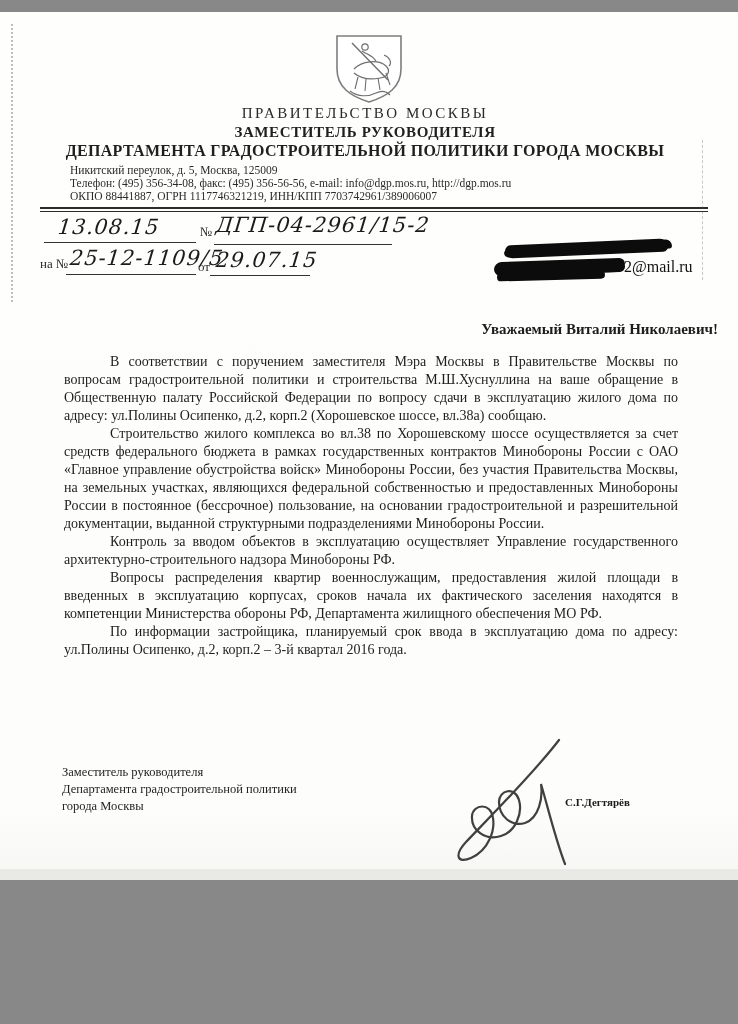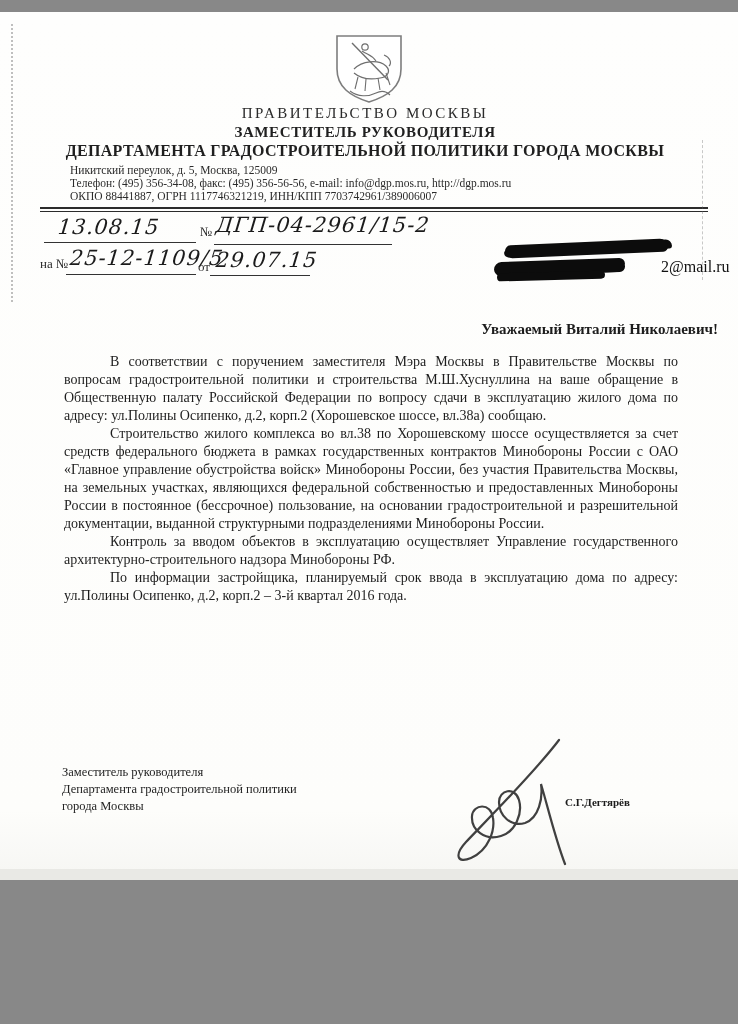--- a/index.html
+++ b/index.html
@@ -45,21 +45,21 @@
   .date2{left:216px;top:236px;}
   .u4{left:210px;top:263px;width:100px;}
   
   .redaction-bar{position:absolute;background:#0c0c0c;}
   .rb1{left:505px;top:230px;width:163px;height:13px;transform:rotate(-2.5deg);
     border-radius:7px 10px 6px 9px;box-shadow:-4px 2px 0 -3px #0c0c0c,6px -1px 0 -2px #0c0c0c;}
   .rb2{left:494px;top:248px;width:131px;height:14px;transform:rotate(-2deg);
     border-radius:8px 6px 9px 7px;box-shadow:3px 3px 0 -3px #0c0c0c;}
   .rb3{left:497px;top:260px;width:108px;height:8px;transform:rotate(-1.5deg);
     border-radius:5px;}
-  .email-suffix{position:absolute;left:661px;top:246px;font-size:16px;color:#111;}
+  .email-suffix{position:absolute;left:624px;top:246px;font-size:16px;color:#111;}
   
   .salutation{position:absolute;left:0;right:20px;top:309px;text-align:right;
     font-size:15px;font-weight:bold;color:#1c1c1c;}
   .body-text{position:absolute;left:64px;top:341px;width:614px;
     font-size:14px;line-height:18px;text-align:justify;color:#1d1d1d;}
   .body-text p{margin:0;text-indent:46px;}
   
   .signer-title{position:absolute;left:62px;top:752px;font-size:12.5px;line-height:17px;color:#242424;}
   .signature-stroke{position:absolute;left:448px;top:726px;width:132px;height:128px;}
   .signer-name{position:absolute;left:565px;top:784px;font-size:11px;font-weight:bold;color:#1c1c1c;}
@@ -119,20 +119,21 @@
   <div class="redaction-bar rb1"></div>
   <div class="redaction-bar rb2"></div>
   <div class="redaction-bar rb3"></div>
   <span class="email-suffix">2@mail.ru</span>
 
   <div class="salutation">Уважаемый Виталий Николаевич!</div>
   <div class="body-text">
     <p>В соответствии с поручением заместителя Мэра Москвы  в Правительстве Москвы по вопросам градостроительной политики и строительства М.Ш.Хуснуллина  на ваше обращение в Общественную палату Российской Федерации по вопросу сдачи в эксплуатацию жилого дома по адресу: ул.Полины Осипенко, д.2, корп.2 (Хорошевское шоссе, вл.38а) сообщаю.</p>
     <p>Строительство жилого комплекса во вл.38 по Хорошевскому шоссе осуществляется за счет средств федерального бюджета в рамках государственных контрактов Минобороны России с ОАО «Главное управление обустройства войск» Минобороны России, без участия Правительства Москвы, на земельных участках, являющихся федеральной собственностью и предоставленных Минобороны России в постоянное (бессрочное) пользование, на основании градостроительной и разрешительной документации, выданной структурными подразделениями Минобороны России.</p>
     <p>Контроль за вводом объектов в эксплуатацию осуществляет Управление государственного архитектурно-строительного надзора Минобороны РФ.</p>
+    <p>Вопросы распределения квартир военнослужащим, предоставления жилой площади в введенных в эксплуатацию корпусах, сроков начала их фактического заселения находятся в компетенции Министерства обороны РФ, Департамента жилищного обеспечения МО РФ.</p>
     <p>По информации застройщика, планируемый срок ввода в эксплуатацию дома по адресу: ул.Полины Осипенко, д.2, корп.2  – 3-й квартал 2016 года.</p>
   </div>
 
   <div class="signer-title">
     <div>Заместитель руководителя</div>
     <div>Департамента градостроительной политики</div>
     <div>города Москвы</div>
   </div>
   <svg class="signature-stroke" viewBox="0 0 130 128" fill="none" xmlns="http://www.w3.org/2000/svg">
     <path d="M110,2 C85,35 35,85 17,104 C5,117 8,126 22,120 C40,112 46,92 44,80

